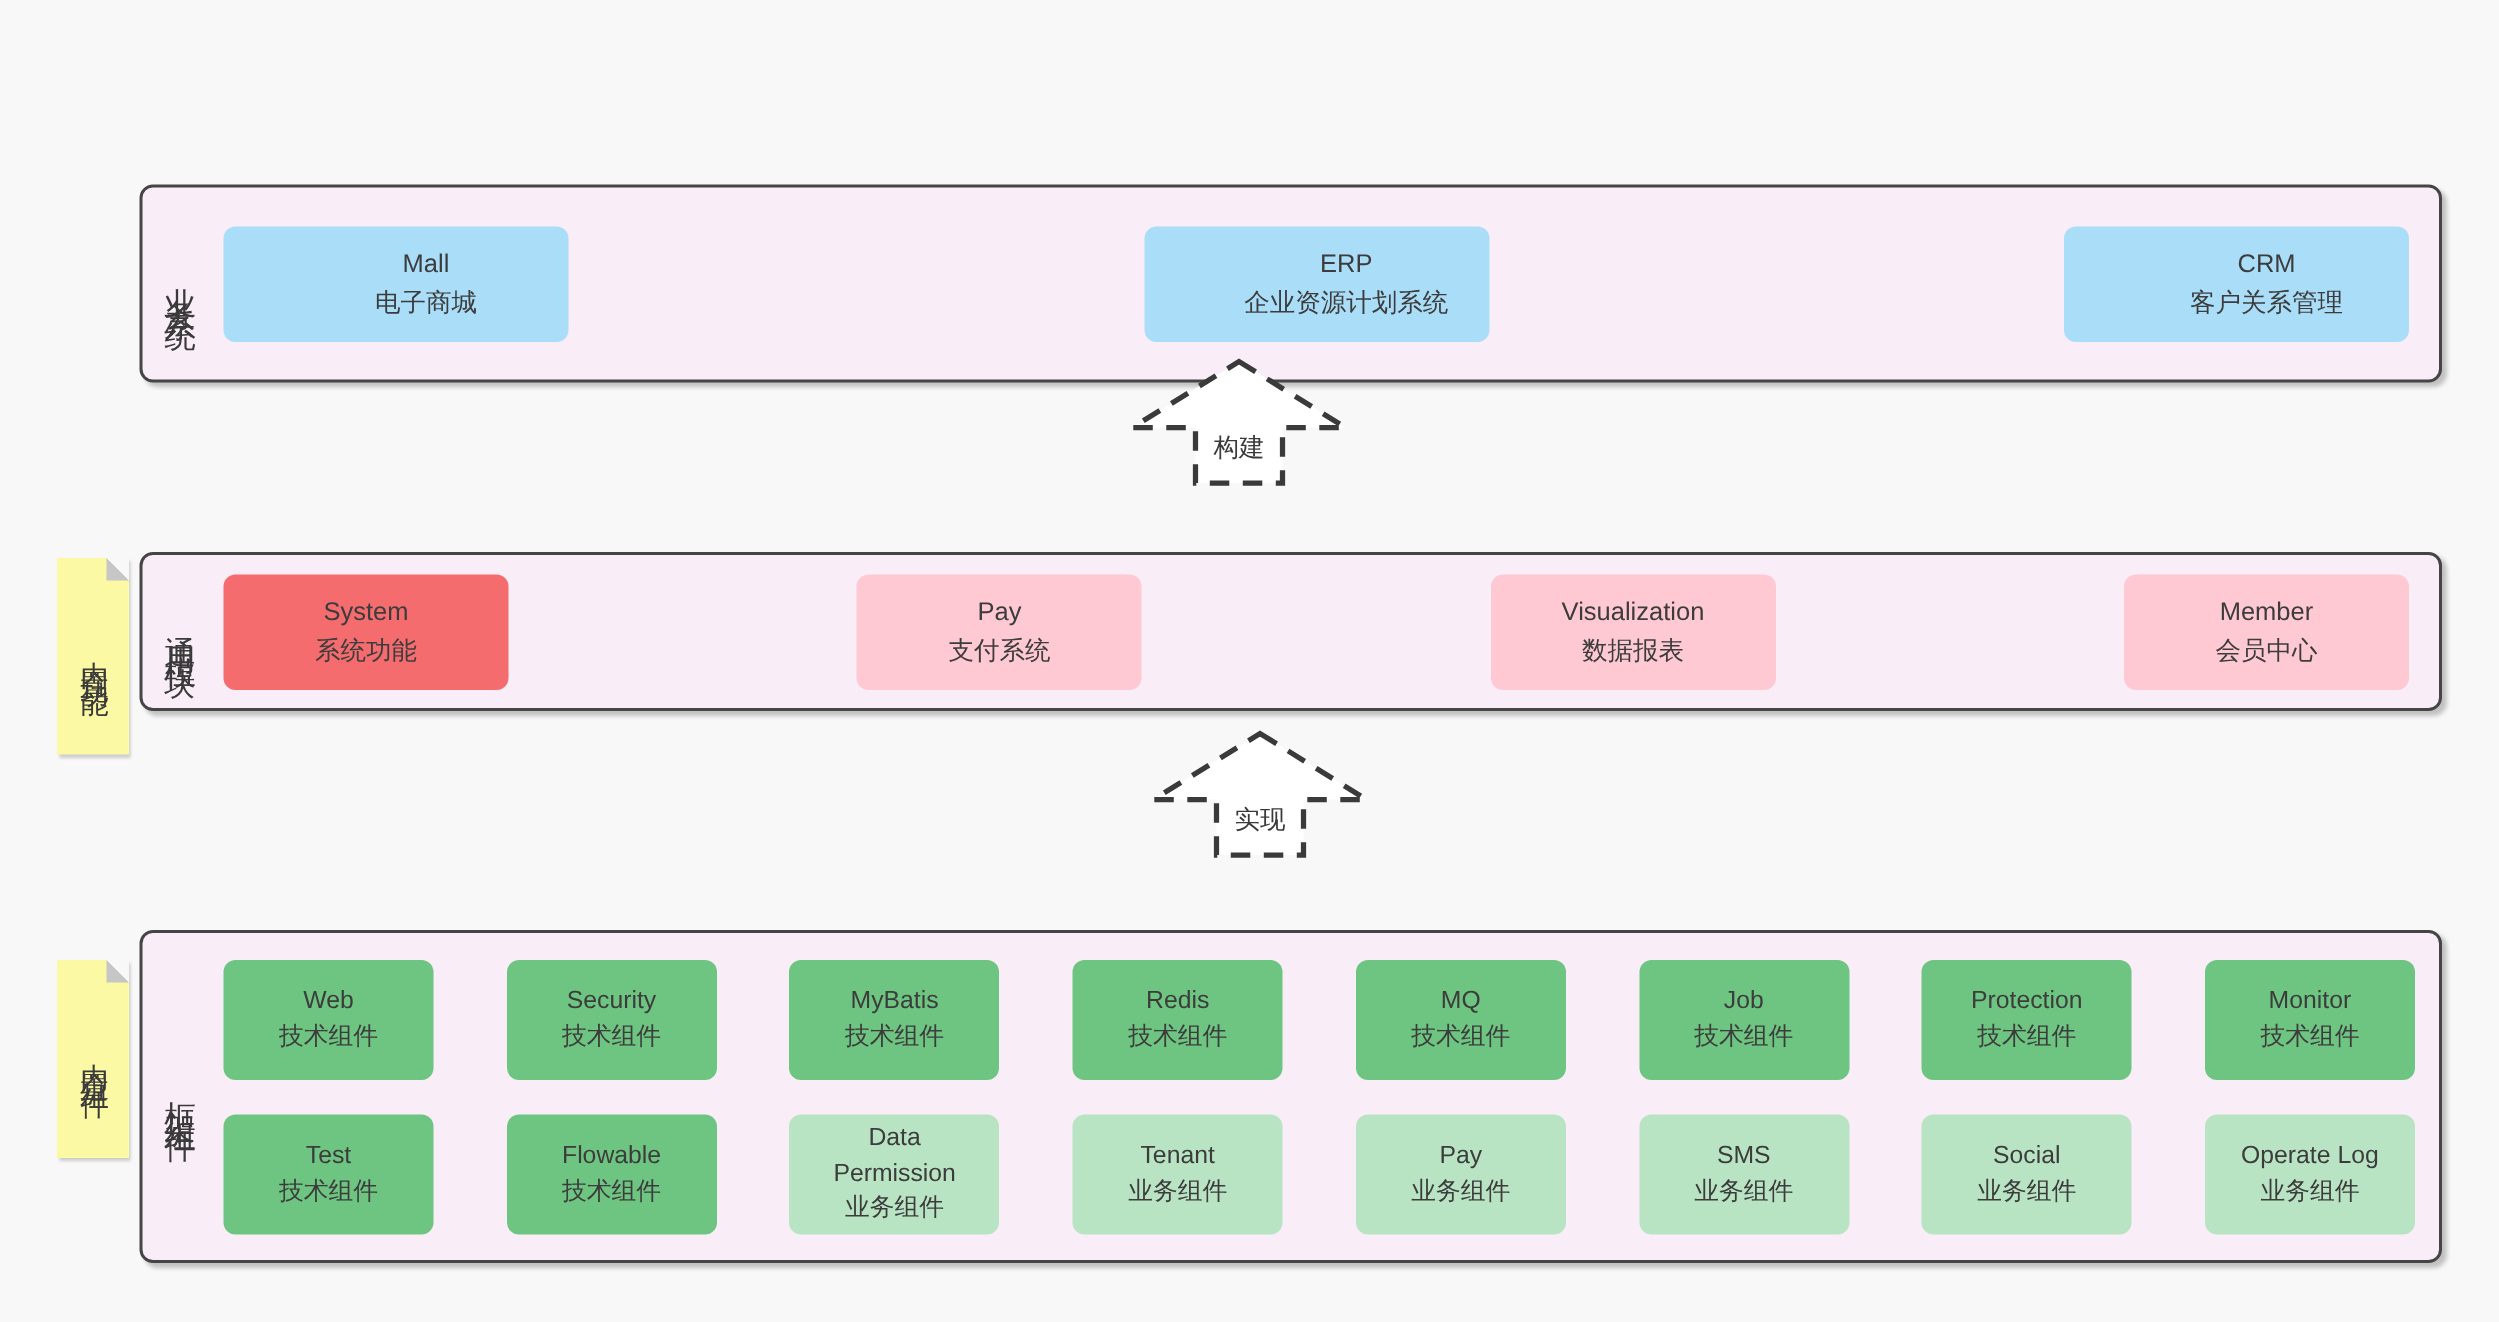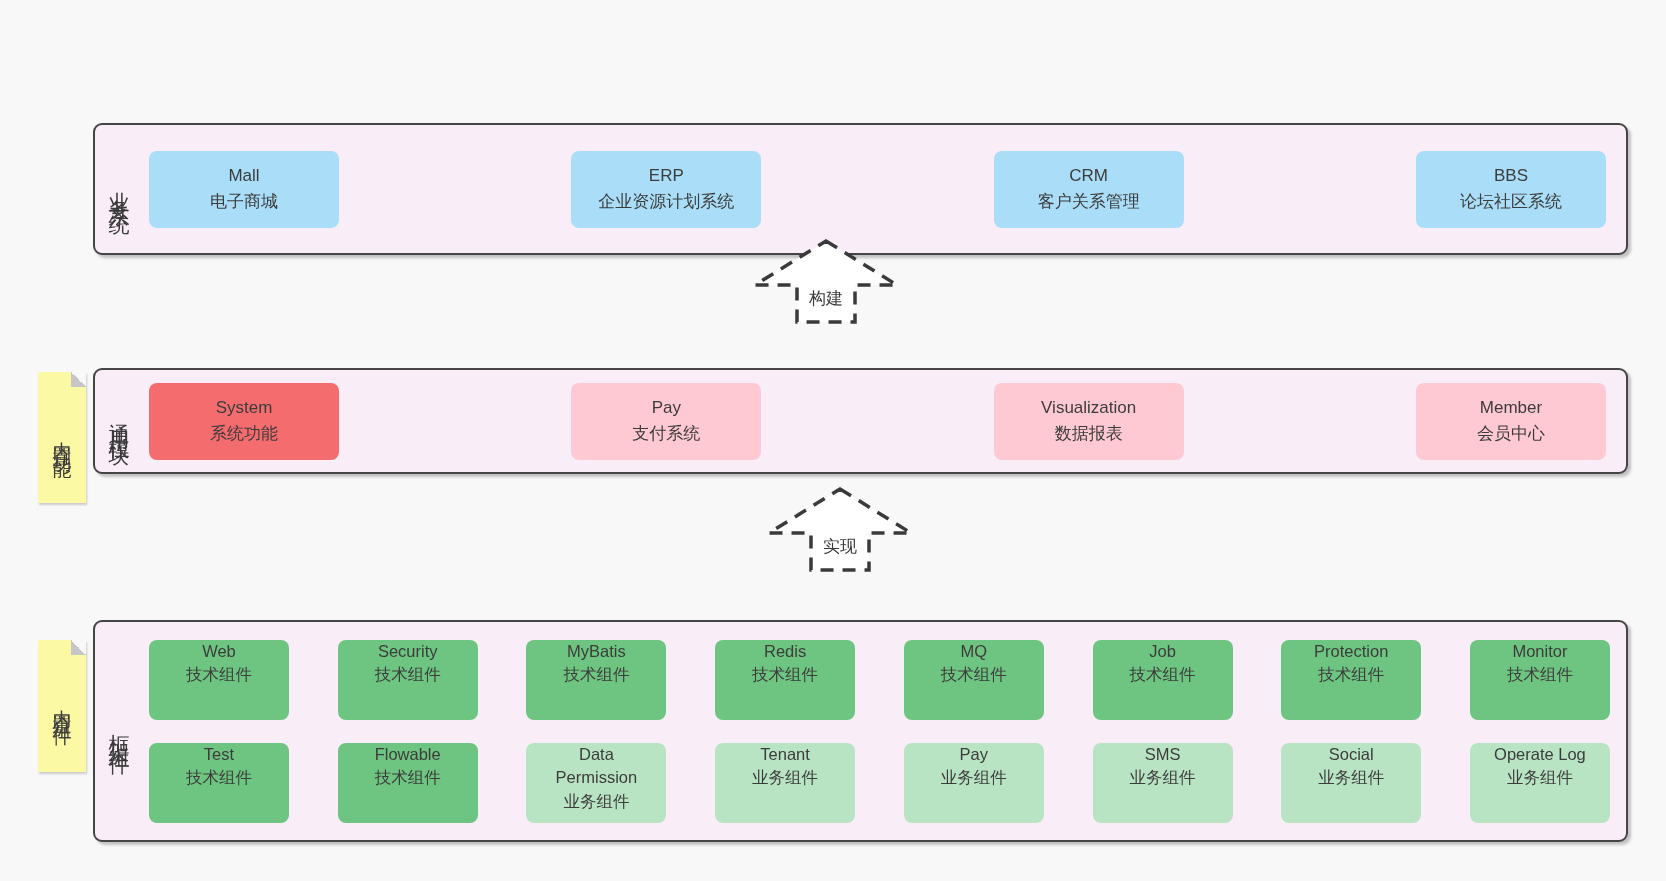--- a/index.html
+++ b/index.html
@@ -32,31 +32,31 @@
   }
   .band-boxes{
     flex:1;display:flex;align-items:center;justify-content:space-between;
     padding:0 20px 0 6px;
   }
   .box{
     width:190px;height:77px;border-radius:8px;
     display:flex;flex-direction:column;align-items:center;justify-content:center;
     text-align:center;font-size:17px;line-height:1.55;color:#3c3c3c;
   }
-  .blue{background:var(--blue);} .red{background:var(--red);}
+  .blue{background:var(--blue);padding-left:40px;} .red{background:var(--red);}
   .pink{background:var(--pink);} .green{background:var(--green);}
   .lightgreen{background:var(--light_green);}
   .fw-rows{
     flex:1;display:flex;flex-direction:column;justify-content:center;gap:23px;
     padding:0 16px 0 6px;
   }
   .fw-row{display:flex;justify-content:space-between;}
   .box-sm{
     width:140px;height:80px;border-radius:8px;box-sizing:border-box;padding:0 10px;
-    display:flex;flex-direction:column;align-items:center;
+    display:flex;flex-direction:column;align-items:center;justify-content:center;
     text-align:center;font-size:16.5px;line-height:1.45;color:#3c3c3c;
   }
   .sticky{
     position:absolute;left:38px;width:48px;box-sizing:border-box;
     background:
       linear-gradient(to bottom left,var(--page_bg) 50%,#c6c6c6 50%) top right/15px 15px no-repeat,
       var(--yellow);
     box-shadow:1px 2px 2px rgba(0,0,0,.18);
     display:flex;align-items:center;justify-content:center;
   }
@@ -86,24 +86,20 @@
       <span>电子商城</span>
     </div>
     <div class="box blue">
       <span>ERP</span>
       <span>企业资源计划系统</span>
     </div>
     <div class="box blue">
       <span>CRM</span>
       <span>客户关系管理</span>
     </div>
-    <div class="box blue">
-      <span>BBS</span>
-      <span>论坛社区系统</span>
-    </div>
   </div>
 </div>
 
 <div class="arrow" id="arrow-build">
   <svg width="150" height="88" viewBox="0 0 150 88">
     <polygon points="75,3 146,47 104,47 104,84 46,84 46,47 4,47" fill="#ffffff" stroke="#3a3a3a" stroke-width="3.5" stroke-dasharray="13 9"></polygon>
     <text x="75" y="66" text-anchor="middle">构建</text>
   </svg>
 </div>
 

